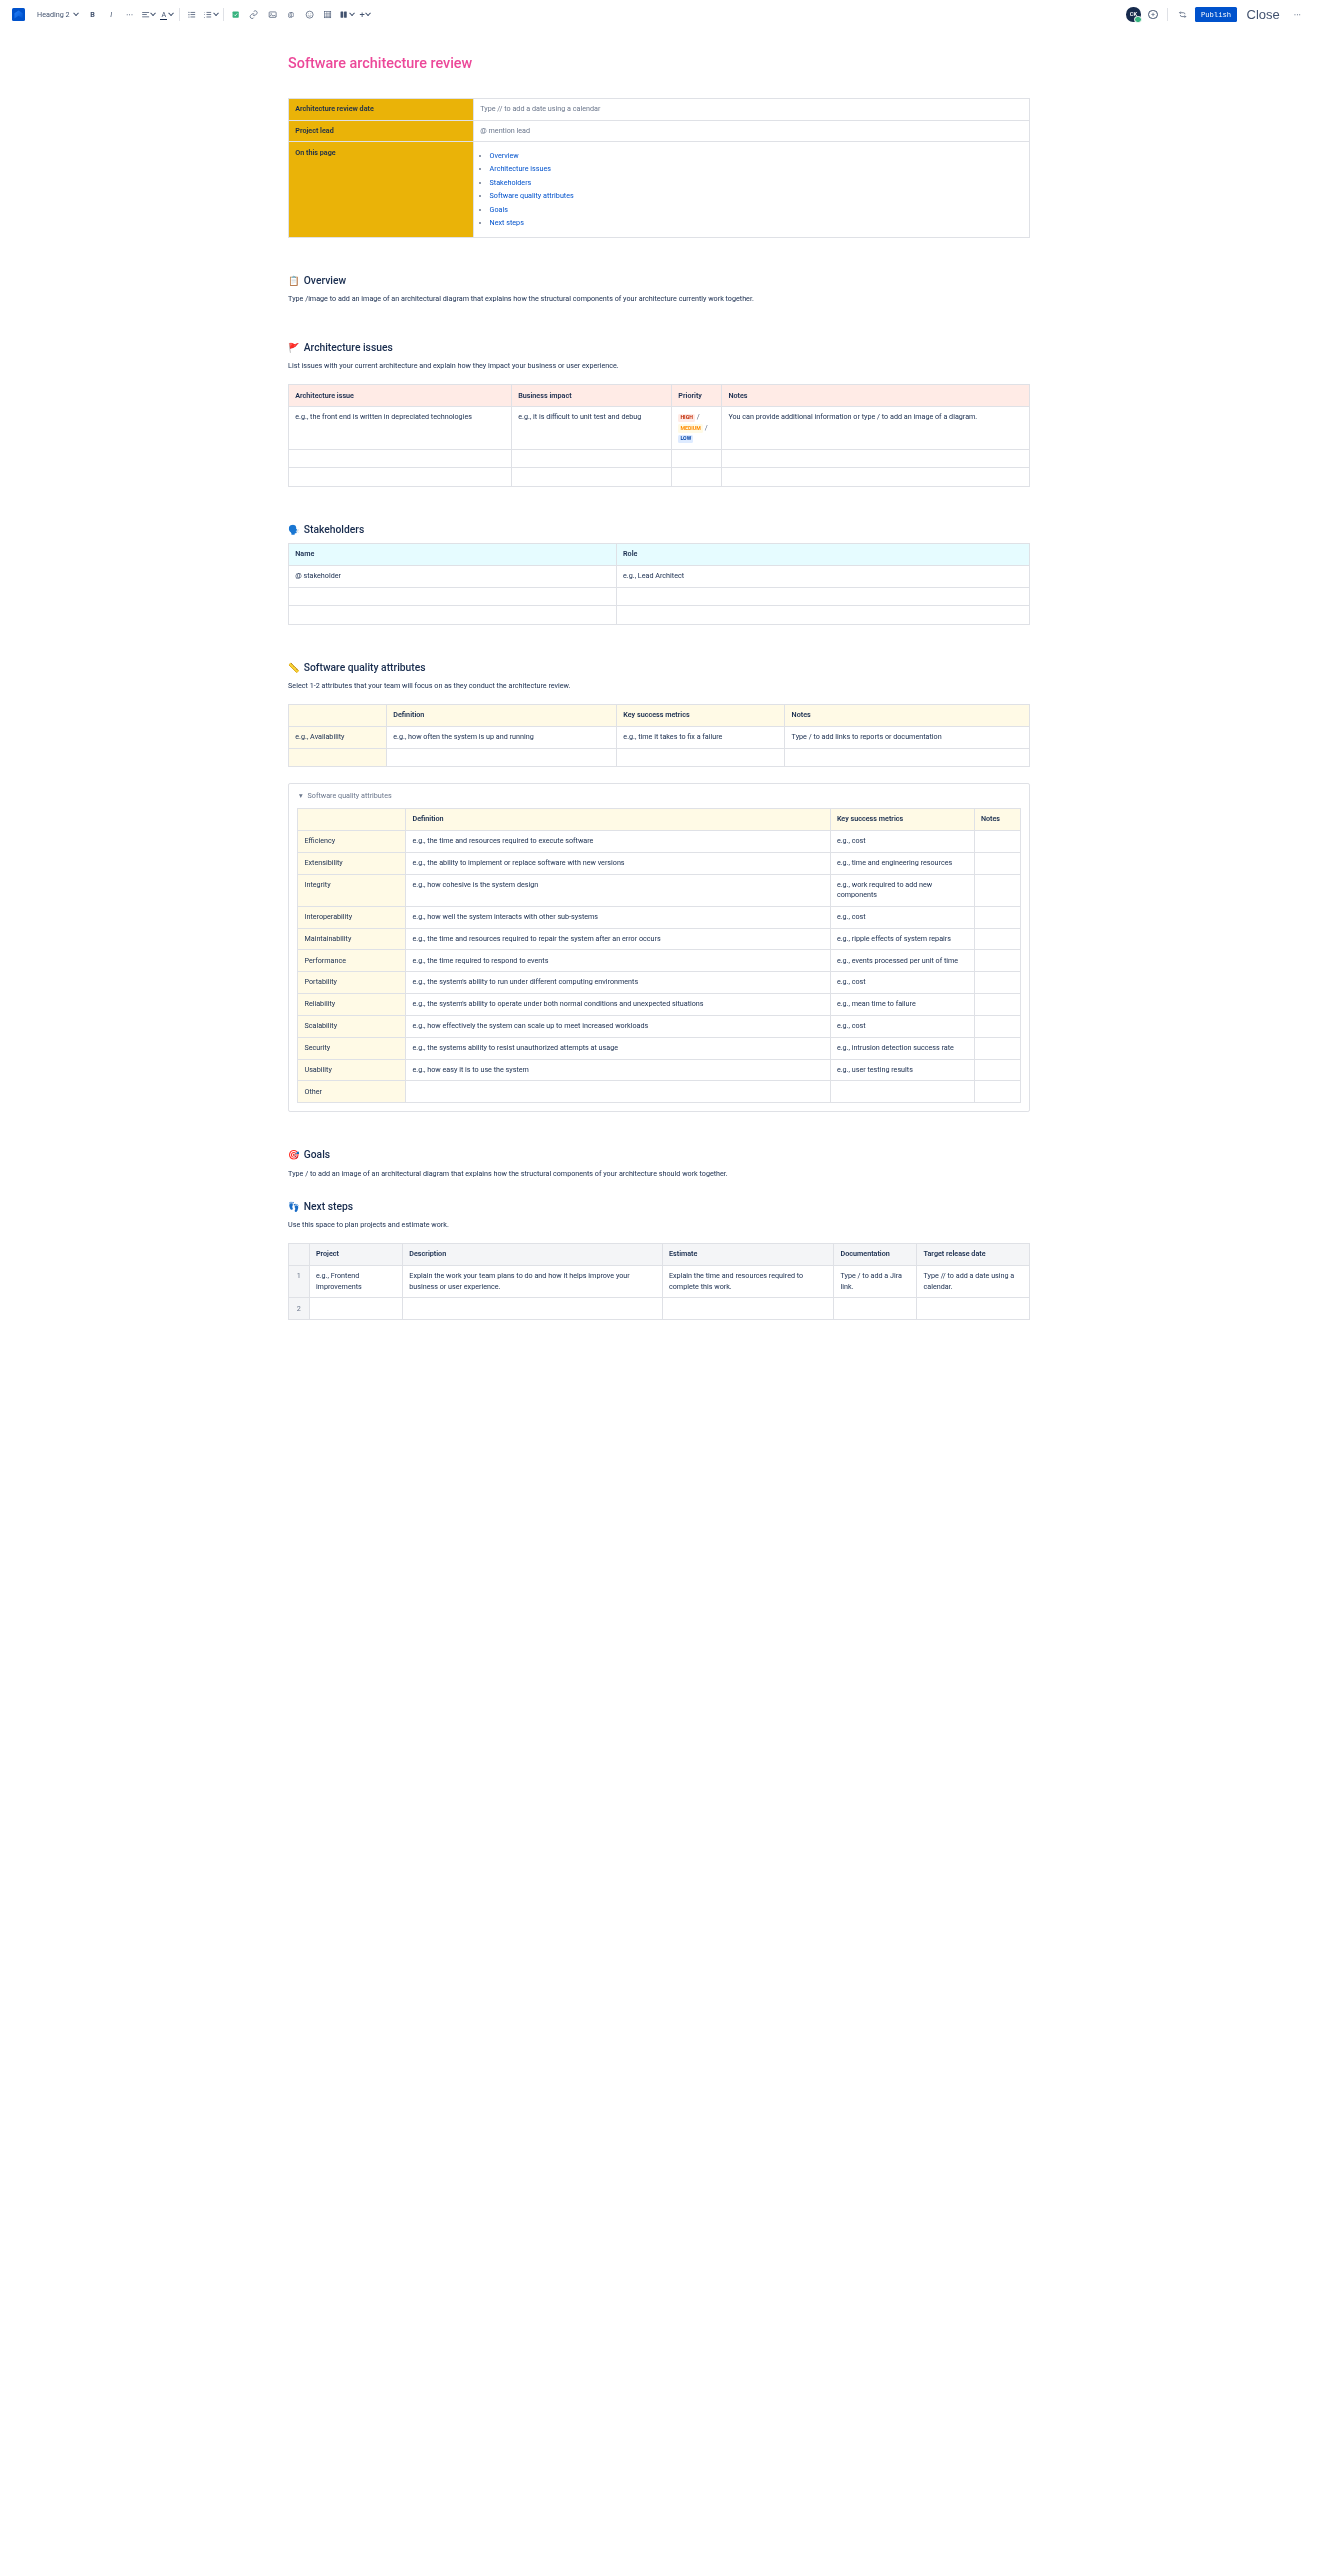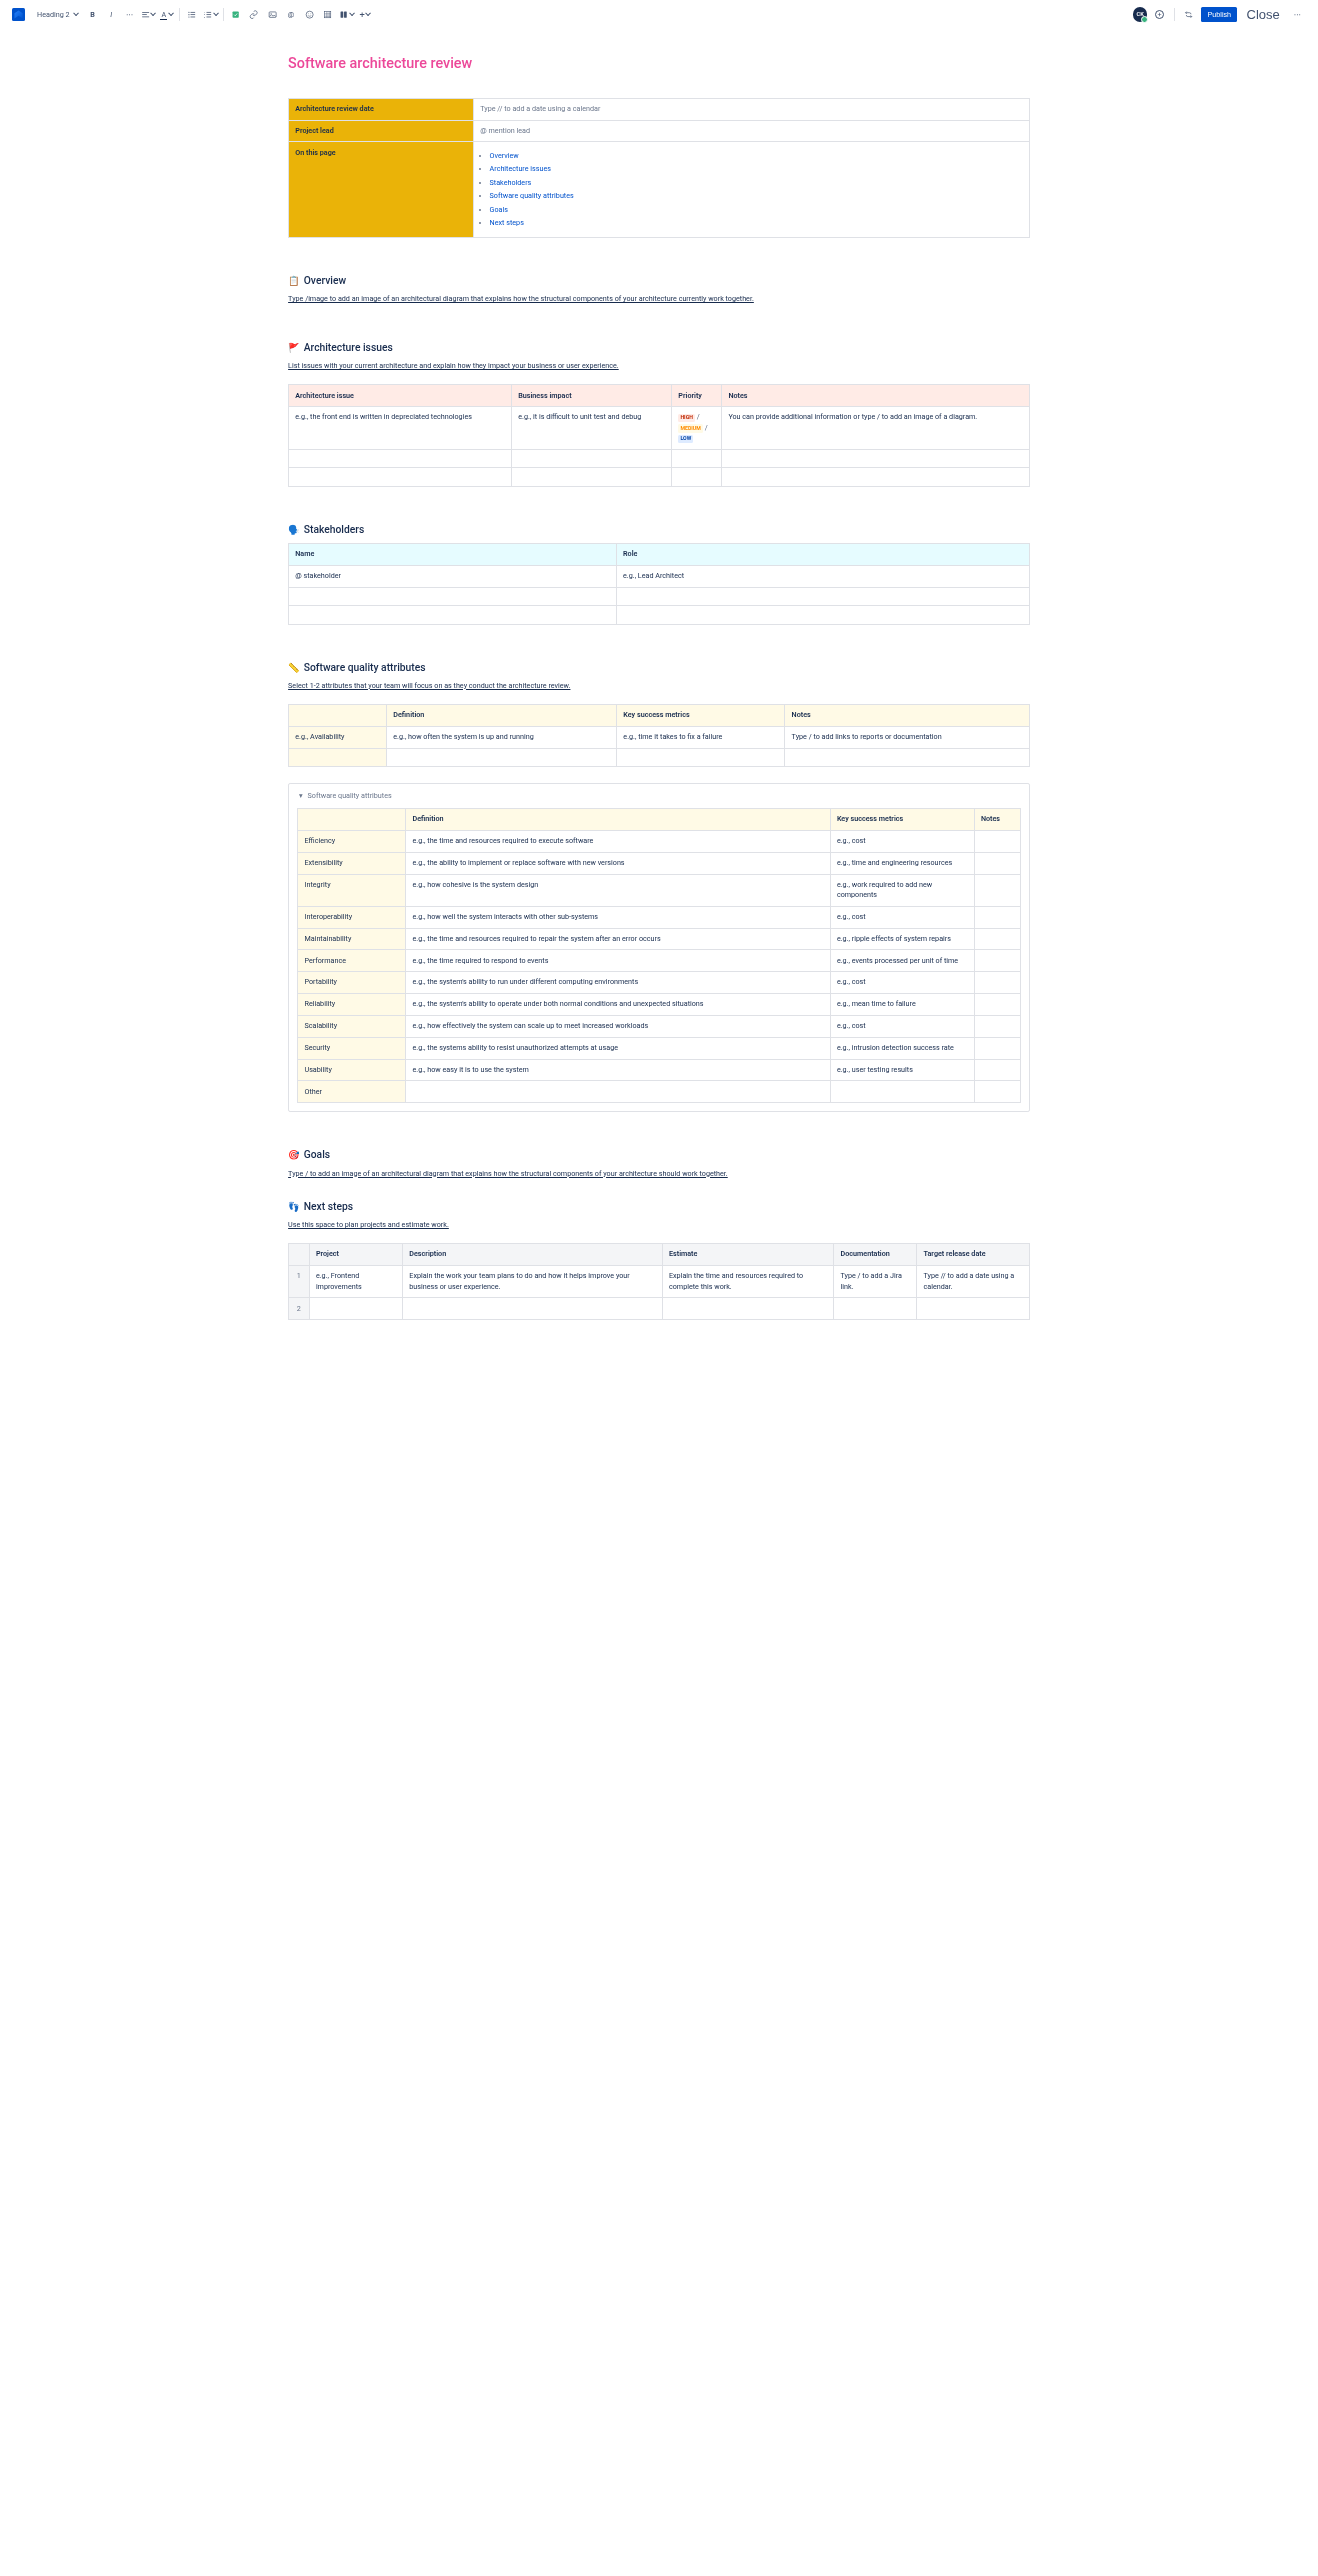--- a/index.html
+++ b/index.html
@@ -100,20 +100,21 @@
   }
   .btn-primary {
     background: #0052CC;
     color: #fff;
     border: none;
     padding: 3.1px 6.2px;
     border-radius: 1.5px;
     font-weight: 500;
     cursor: pointer;
     font-size: 7.2px;
+    font-family: Liberation Mono, monospace;
   }
   .btn-subtle {
     background: none;
     border: none;
     padding: 3.1px 5.2px;
     color: #42526E;
     cursor: pointer;
     font-size: 13px;
   }
   .content {
@@ -134,21 +135,20 @@
     margin: 36px 0 7.2px;
     display: flex;
     align-items: center;
     gap: 4.1px;
   }
   .emoji { font-size: 9.3px; }
   p.helper {
     color: #172B4D;
     margin: 0 0 12.4px;
     line-height: 1.5;
-    text-decoration: underline;
   }
   table {
     width: 100%;
     border-collapse: collapse;
     font-size: 7.2px;
   }
   th, td {
     border: 0.5px solid #DFE1E6;
     padding: 5.2px 6.2px;
     text-align: left;

